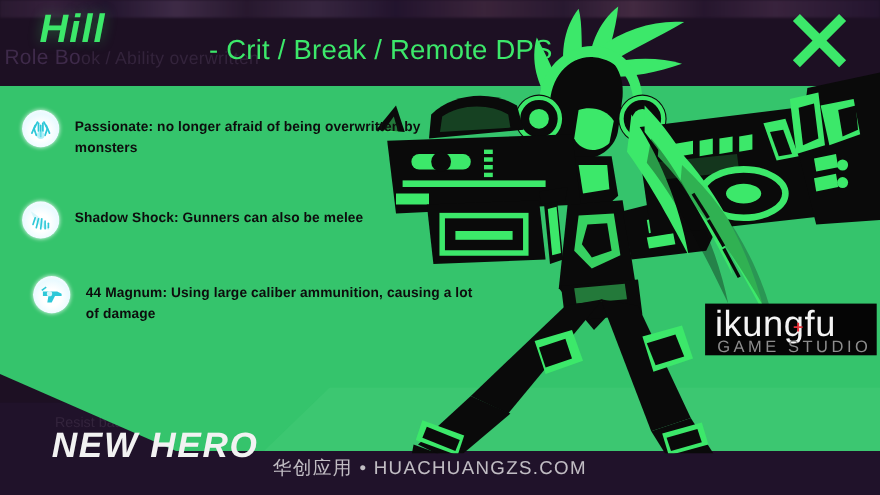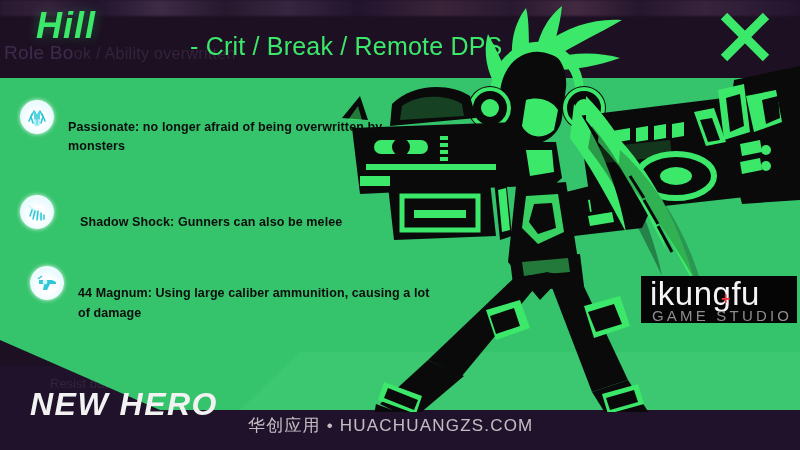--- a/index.html
+++ b/index.html
@@ -60,43 +60,43 @@
   
   .bottom-band{
     position:absolute;left:0;top:366px;width:800px;height:84px;
     background:#20122a;z-index:0;
   }
 
   
   .skills{position:absolute;left:20px;top:104px;width:420px;z-index:6;}
   .skill{display:flex;align-items:flex-start;margin-bottom:24px;}
   .skill.s1{margin-bottom:42px;}
-  .skill.s2{margin-bottom:38px;gap:12px;}
+  .skill.s2{margin-bottom:38px;}
   .skill.s3{margin-bottom:18px;justify-content:center;}
   .skill-icon{
     flex:0 0 auto;width:34px;height:34px;border-radius:50%;
     background:radial-gradient(circle at 50% 58%,#ffffff 30%,#eafaff 62%,#ffffff 100%);
     box-shadow:0 0 4px rgba(255,255,255,.9);
     display:flex;align-items:center;justify-content:center;margin-right:14px;
     margin-top:-4px;
   }
   .skill-icon svg{display:block;}
   .skill-text{
     font-size:12.5px;color:#0d0d0d;line-height:1.55;font-weight:bold;
-    letter-spacing:.1px;max-width:352px;padding-top:2px;margin-top:12px;
+    letter-spacing:.1px;max-width:352px;padding-top:2px;
   }
 
   
   .close-x{
     position:absolute;right:28px;top:10px;width:54px;height:54px;z-index:20;cursor:pointer;
   }
 
   
   .new-hero{
-    position:absolute;left:30px;top:386px;z-index:12;
+    position:absolute;left:47px;top:386px;z-index:12;
     font-size:32px;font-style:italic;font-weight:bold;color:#f2f2f2;
     letter-spacing:1.5px;
   }
 
   
   .watermark{
     position:absolute;left:248px;top:414px;z-index:12;
     font-size:17px;color:rgba(255,255,255,.72);letter-spacing:1.2px;
   }
 

